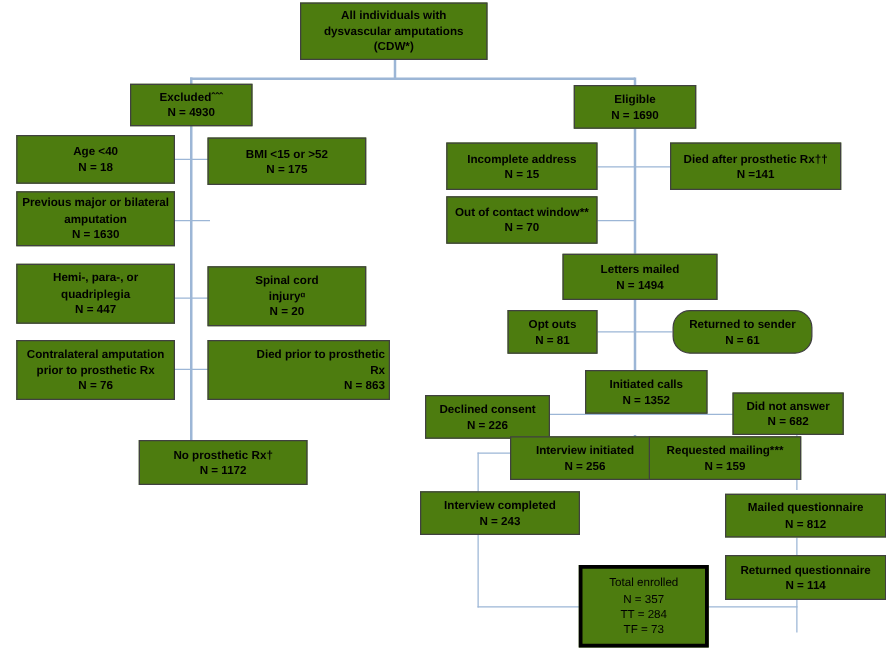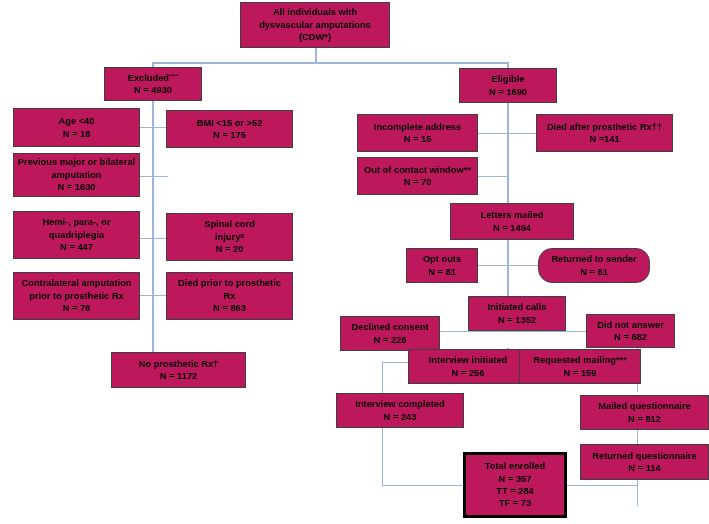--- a/index.html
+++ b/index.html
@@ -12,37 +12,37 @@
     width: 709px;
     height: 524px;
     background: #ffffff;
     font-family: "Liberation Sans", sans-serif;
     overflow: hidden;
   }
   .node {
     position: absolute;
     box-sizing: border-box;
     border: 1.6px solid #404040;
-    background: #be185d;
+    background: #4d7c0f;
     display: flex;
     flex-direction: column;
     align-items: center;
     justify-content: center;
     text-align: center;
     font-size: 9.3px;
     font-weight: bold;
     color: #000000;
     line-height: 1.33;
     padding: 2px 3px;
     z-index: 3;
   }
   .node .ln { display: block; white-space: nowrap; }
   .node.thick {
     border: 3.2px solid #000000;
-    font-weight: bold;
+    font-weight: normal;
   }
   .conn {
     position: absolute;
     background: #9cb6d6;
     z-index: 1;
   }
 </style>
 </head>
 <body>
 
@@ -132,21 +132,21 @@
     <span class="ln">injuryᵅ</span>
     <span class="ln">N = 20</span>
   </div>
 
   <div class="node" style="left:13px; top:272px; width:127px; height:48px;">
     <span class="ln">Contralateral amputation</span>
     <span class="ln">prior to prosthetic Rx</span>
     <span class="ln">N = 76</span>
   </div>
 
-  <div class="node" style="left:166px; top:272px; width:127px; height:48px;">
+  <div class="node" style="left:166px; top:272px; width:146px; height:48px;align-items:flex-end;">
     <span class="ln">Died prior to prosthetic</span>
     <span class="ln">Rx</span>
     <span class="ln">N = 863</span>
   </div>
 
   <div class="node" style="left:85px; top:352px; width:135px; height:36px;margin-left:26px;">
     <span class="ln">No prosthetic Rx†</span>
     <span class="ln">N = 1172</span>
   </div>
 

